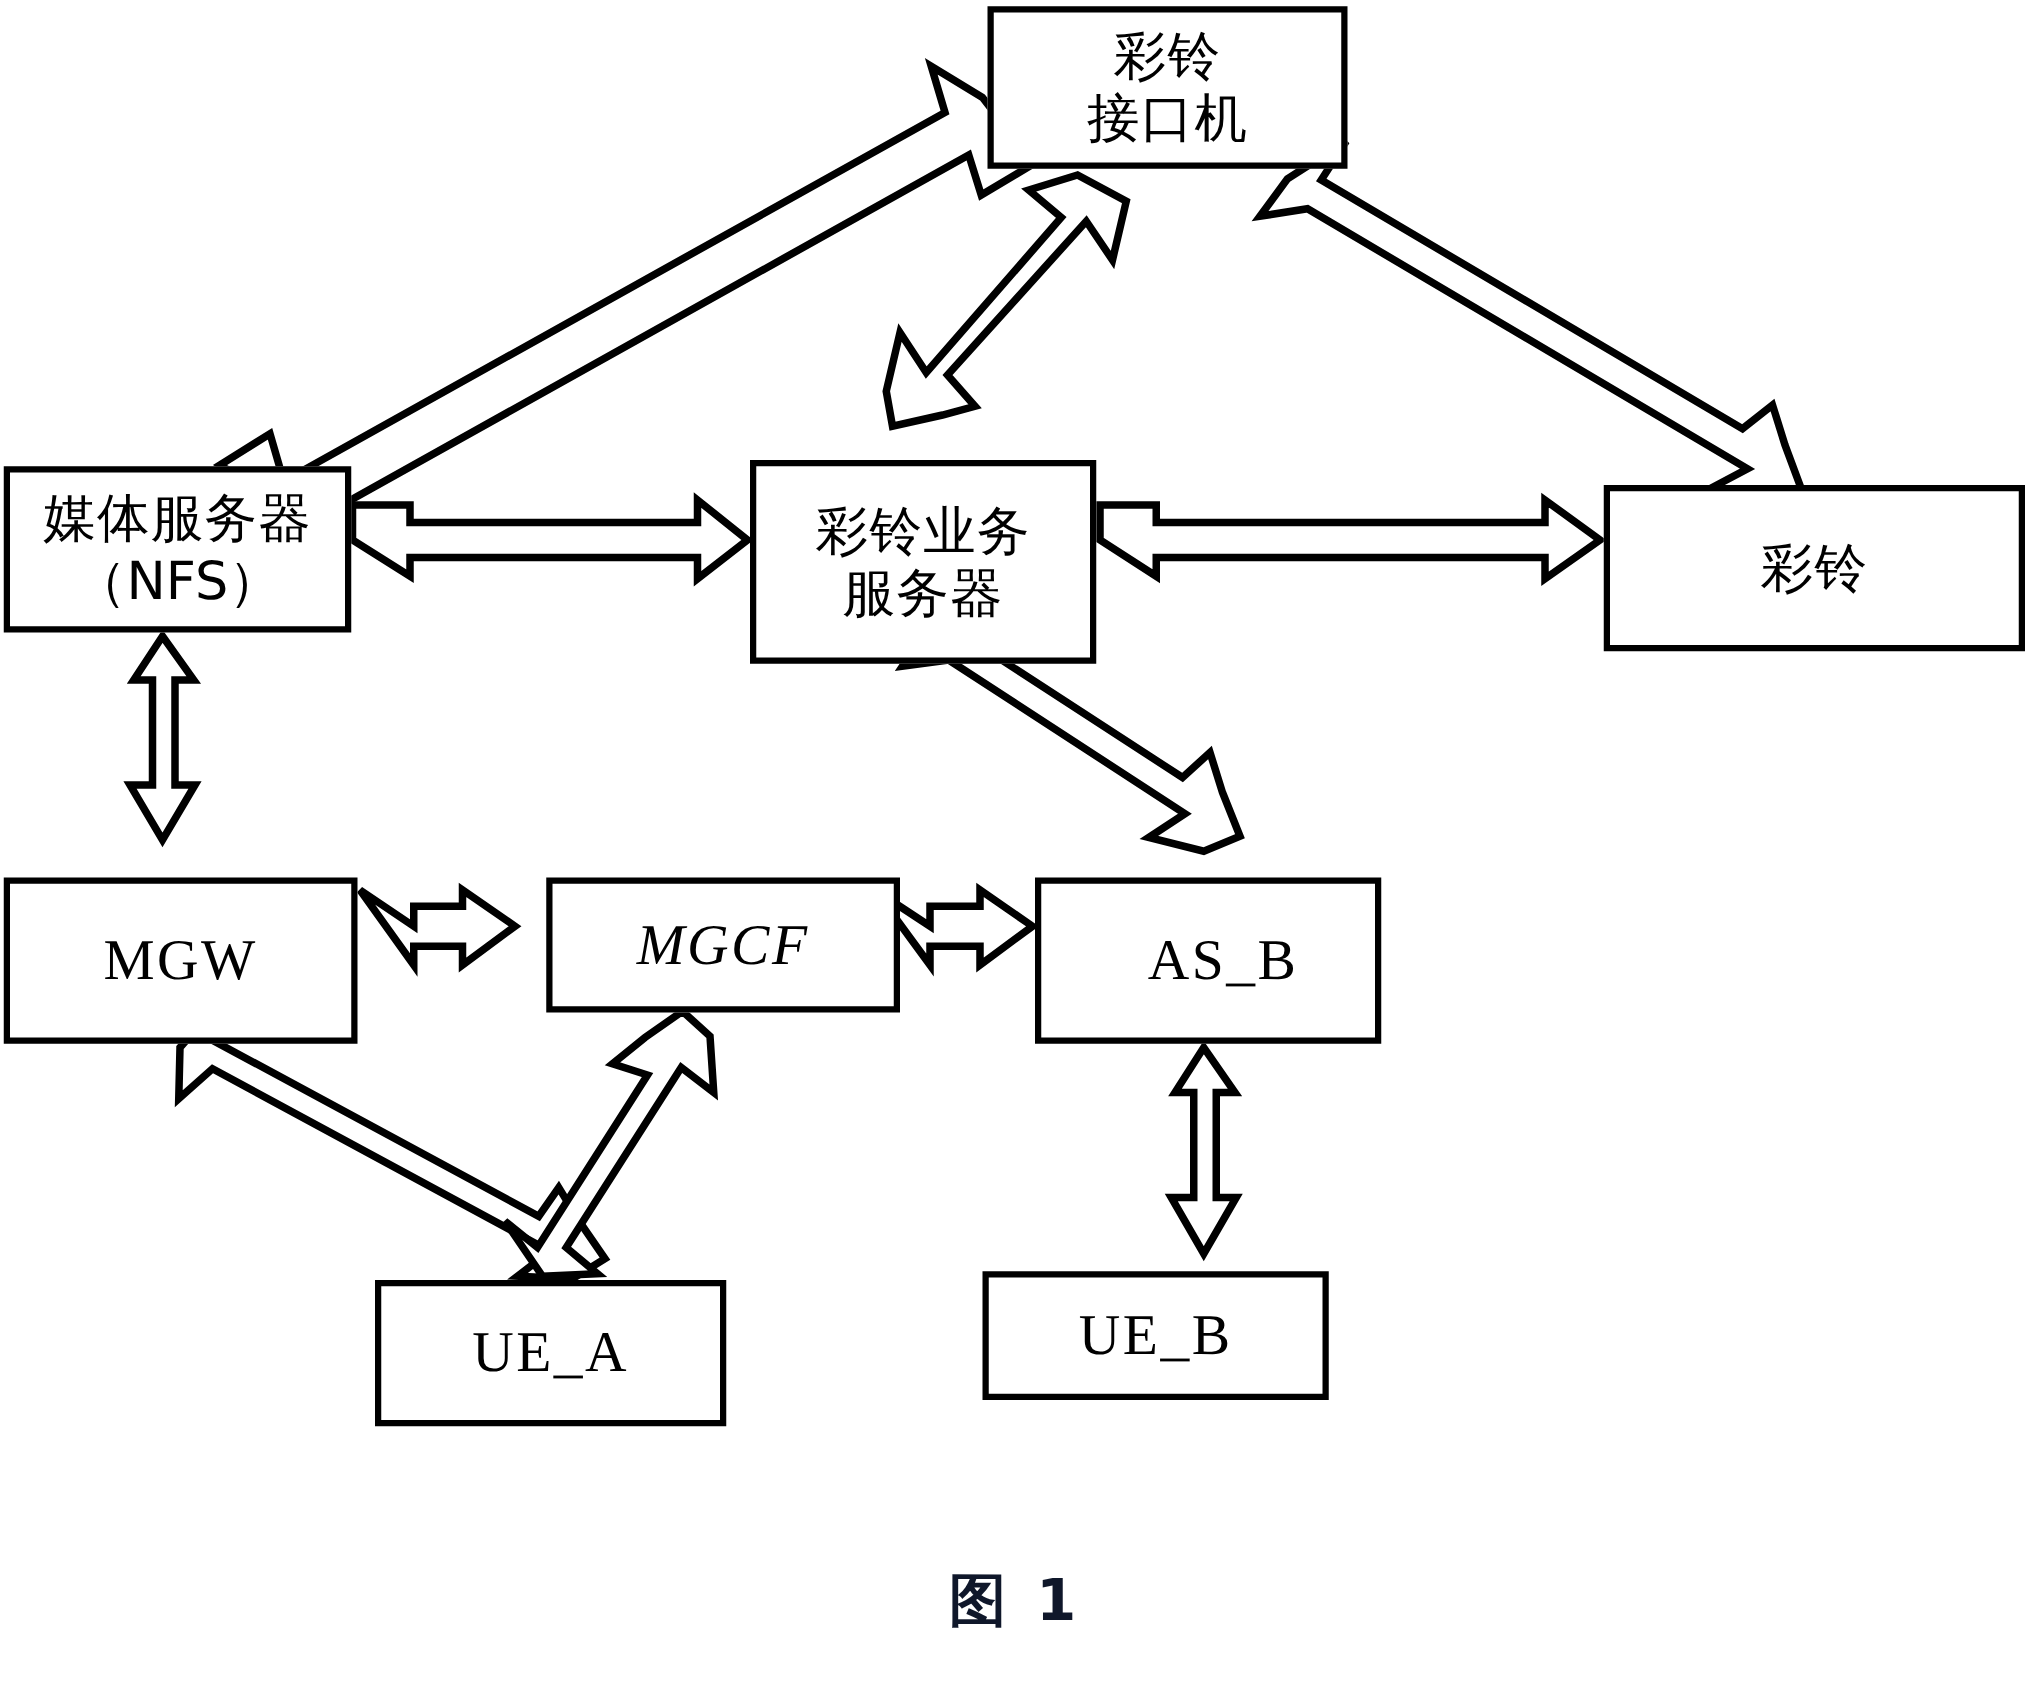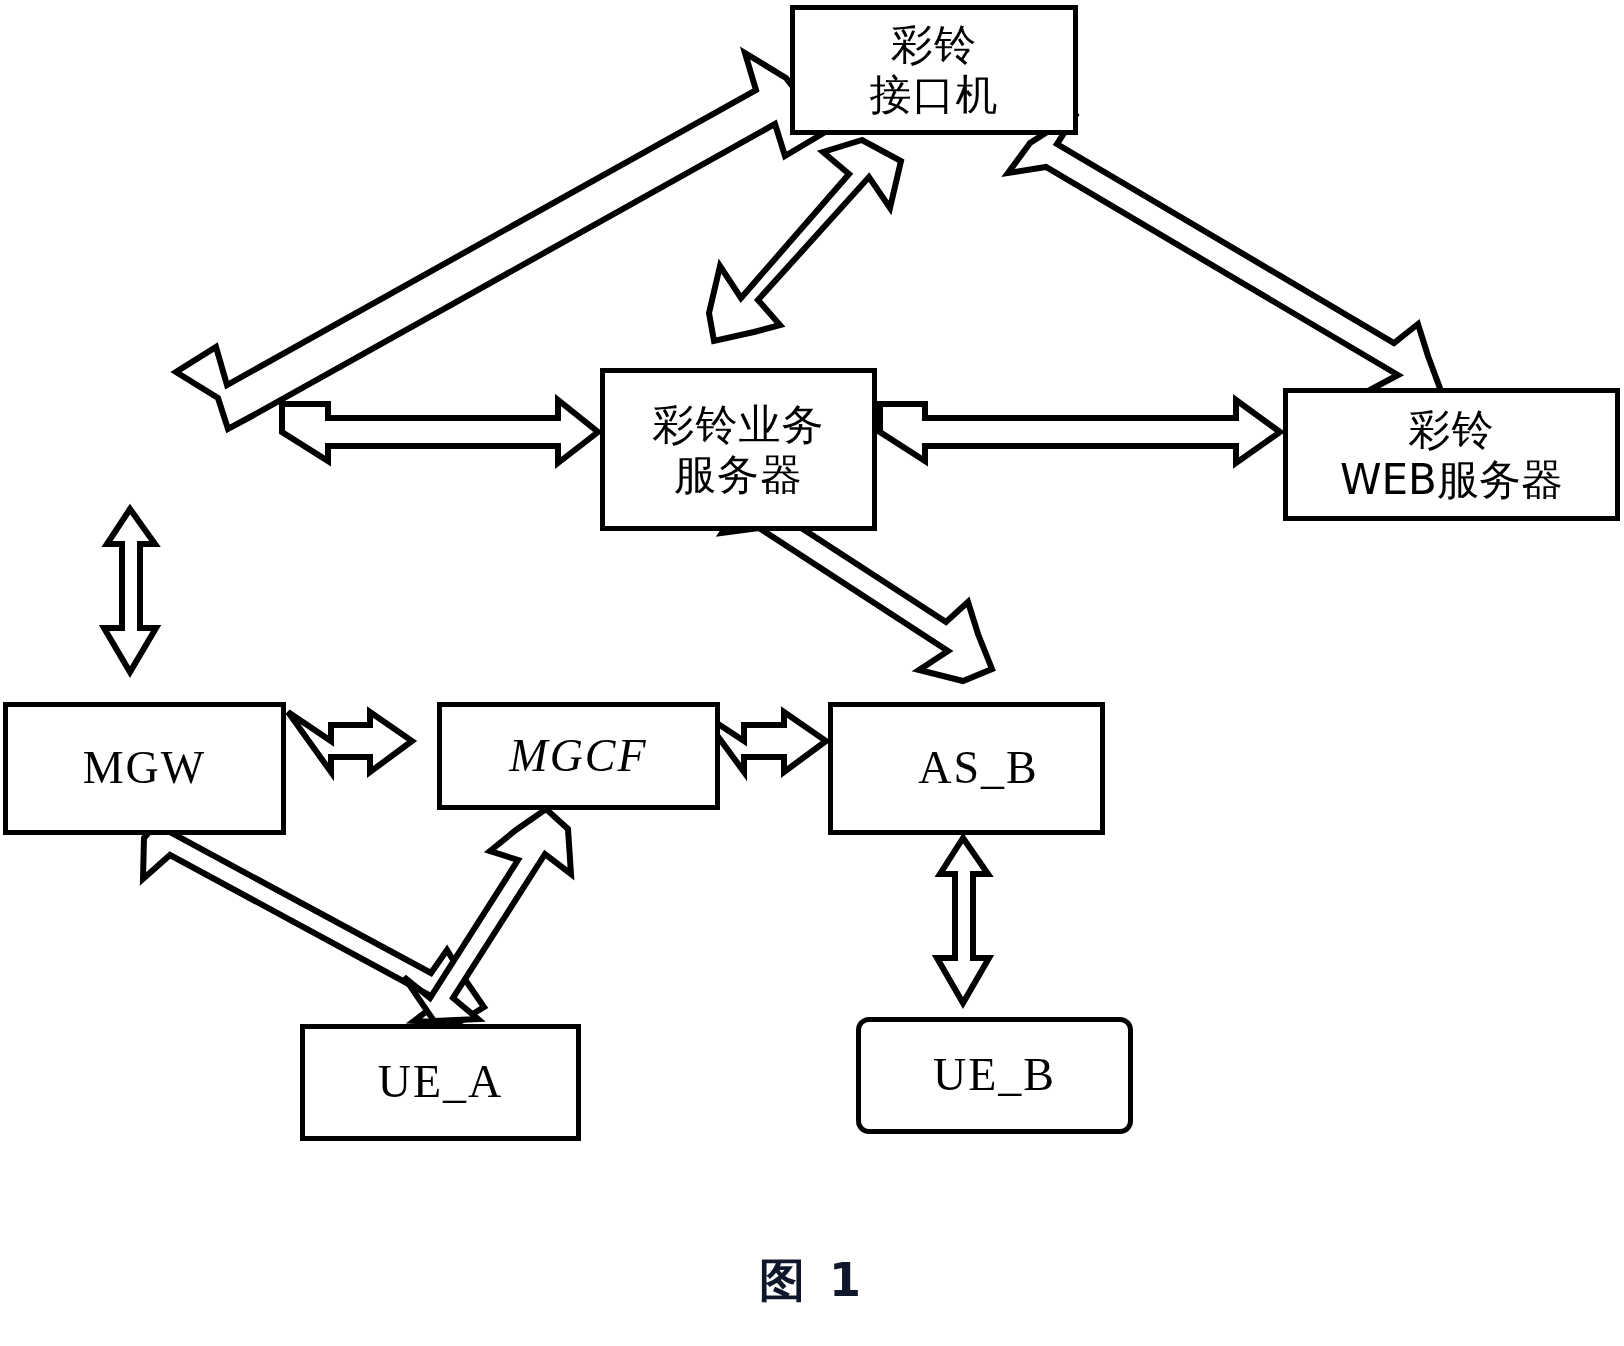--- a/index.html
+++ b/index.html
@@ -59,21 +59,21 @@
 
   
   #node-crbt-interface { left: 790px;  top: 5px;    width: 288px; height: 130px; }
   #node-media-server   { left: 3px;    top: 373px;  width: 278px; height: 133px; }
   #node-crbt-service   { left: 600px;  top: 368px;  width: 277px; height: 163px; }
   #node-crbt-web       { left: 1283px; top: 388px;  width: 337px; height: 133px; }
   #node-mgw            { left: 3px;    top: 702px;  width: 283px; height: 133px; }
   #node-mgcf           { left: 437px;  top: 702px;  width: 283px; height: 108px; font-style: italic; }
   #node-as-b           { left: 828px;  top: 702px;  width: 277px; height: 133px; padding-left: 24px; }
   #node-ue-a           { left: 300px;  top: 1024px; width: 281px; height: 117px; }
-  #node-ue-b           { left: 856px;  top: 1017px; width: 277px; height: 117px; border-radius: 13px; }
+  #node-ue-b           { left: 786px;  top: 1017px; width: 277px; height: 103px; }
 
   #figure-caption {
     position: absolute;
     left: 0;
     top: 1250px;
     width: 1624px;
     text-align: center;
     font-family: "DejaVu Sans", sans-serif;
     font-size: 46px;
     font-weight: bold;
@@ -290,29 +290,32 @@
         Z"></path>
     </g>
 
   </svg>
 
   <div class="node" id="node-crbt-interface">
     <div class="line-cjk">彩铃</div>
     <div class="line-cjk">接口机</div>
   </div>
 
+  <div class="node" id="node-media-server">
+    <div class="line-cjk">媒体服务器</div>
+    <div class="line-mix">（NFS）</div>
+  </div>
 
   <div class="node" id="node-crbt-service">
     <div class="line-cjk">彩铃业务</div>
     <div class="line-cjk">服务器</div>
   </div>
 
   <div class="node" id="node-crbt-web">
     <div class="line-cjk">彩铃</div>
-    <div class="line-mix">WEB服务器</div>
   </div>
 
   <div class="node" id="node-mgw">
     <div class="line-lat">MGW</div>
   </div>
 
   <div class="node" id="node-mgcf">
     <div class="line-lat">MGCF</div>
   </div>
 

